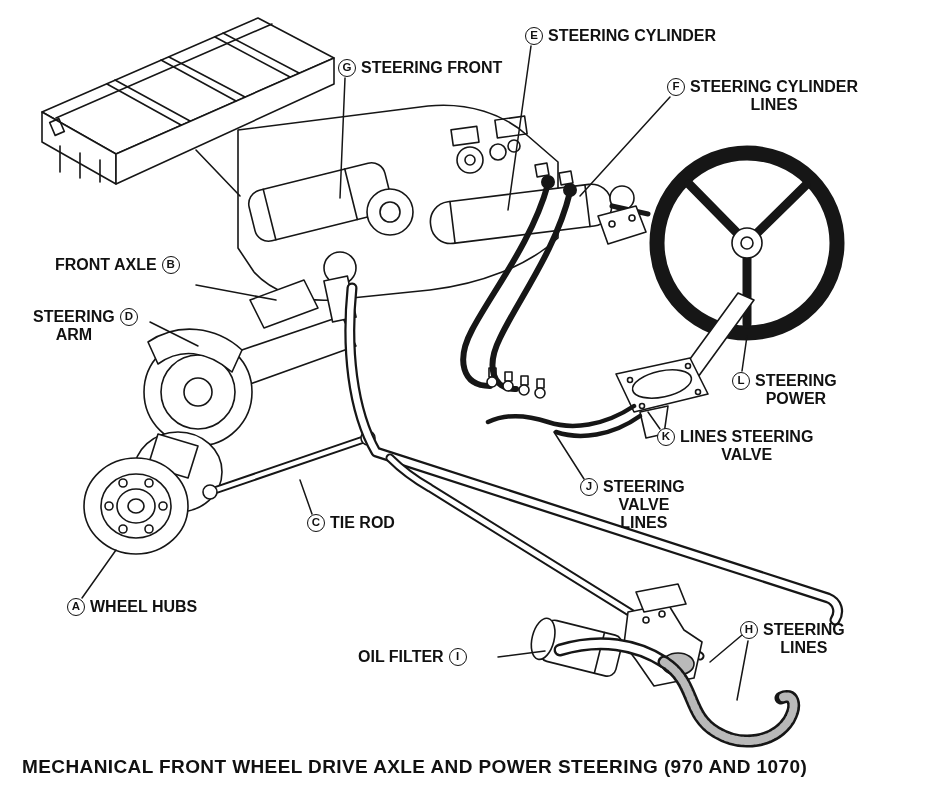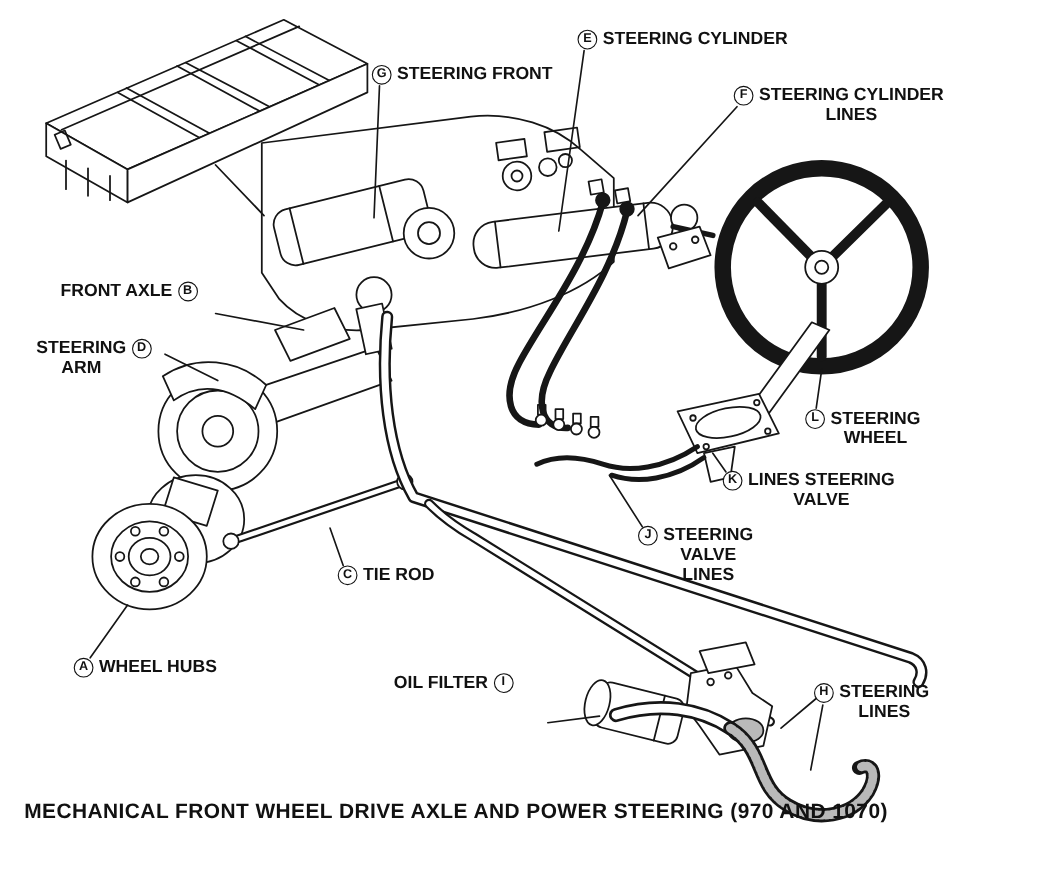--- a/index.html
+++ b/index.html
@@ -15,21 +15,21 @@
   .badge{
     flex:0 0 auto;width:18px;height:18px;box-sizing:border-box;
     border:1.8px solid #111;border-radius:50%;background:#fff;
     display:flex;align-items:center;justify-content:center;
     font-size:11.5px;font-weight:bold;line-height:1;
   }
   .col{display:flex;flex-direction:column;}
   .col span{display:block;}
   .center{text-align:center;}
   .caption{
-    position:absolute;left:22px;top:728px;width:920px;
+    position:absolute;left:22px;top:756px;width:920px;
     font-size:19px;font-weight:bold;letter-spacing:.4px;white-space:nowrap;color:#111;
   }
 </style>
 </head>
 <body>
 
 <div id="stage">
 
   <svg id="art" viewBox="0 0 950 808" xmlns="http://www.w3.org/2000/svg">
     <g fill="none" stroke="#161616" stroke-width="1.6" stroke-linejoin="round" stroke-linecap="round">
@@ -252,21 +252,21 @@
       <span>STEERING</span>
       <span class="center">ARM</span>
     </span>
     <span class="badge">D</span>
   </div>
 
   <div class="label" style="left:732px;top:372px">
     <span class="badge">L</span>
     <span class="col">
       <span class="center">STEERING</span>
-      <span class="center">WHEEL</span>
+      <span class="center">POWER</span>
     </span>
   </div>
 
   <div class="label" style="left:657px;top:428px">
     <span class="badge">K</span>
     <span class="col">
       <span class="center">LINES STEERING</span>
       <span class="center">VALVE</span>
     </span>
   </div>
@@ -283,21 +283,21 @@
   <div class="label" style="left:307px;top:514px">
     <span class="badge">C</span>
     <span>TIE ROD</span>
   </div>
 
   <div class="label" style="left:67px;top:598px">
     <span class="badge">A</span>
     <span>WHEEL HUBS</span>
   </div>
 
-  <div class="label" style="left:358px;top:612px">
+  <div class="label" style="left:358px;top:648px">
     <span>OIL FILTER</span>
     <span class="badge">I</span>
   </div>
 
   <div class="label" style="left:740px;top:621px">
     <span class="badge">H</span>
     <span class="col">
       <span class="center">STEERING</span>
       <span class="center">LINES</span>
     </span>

